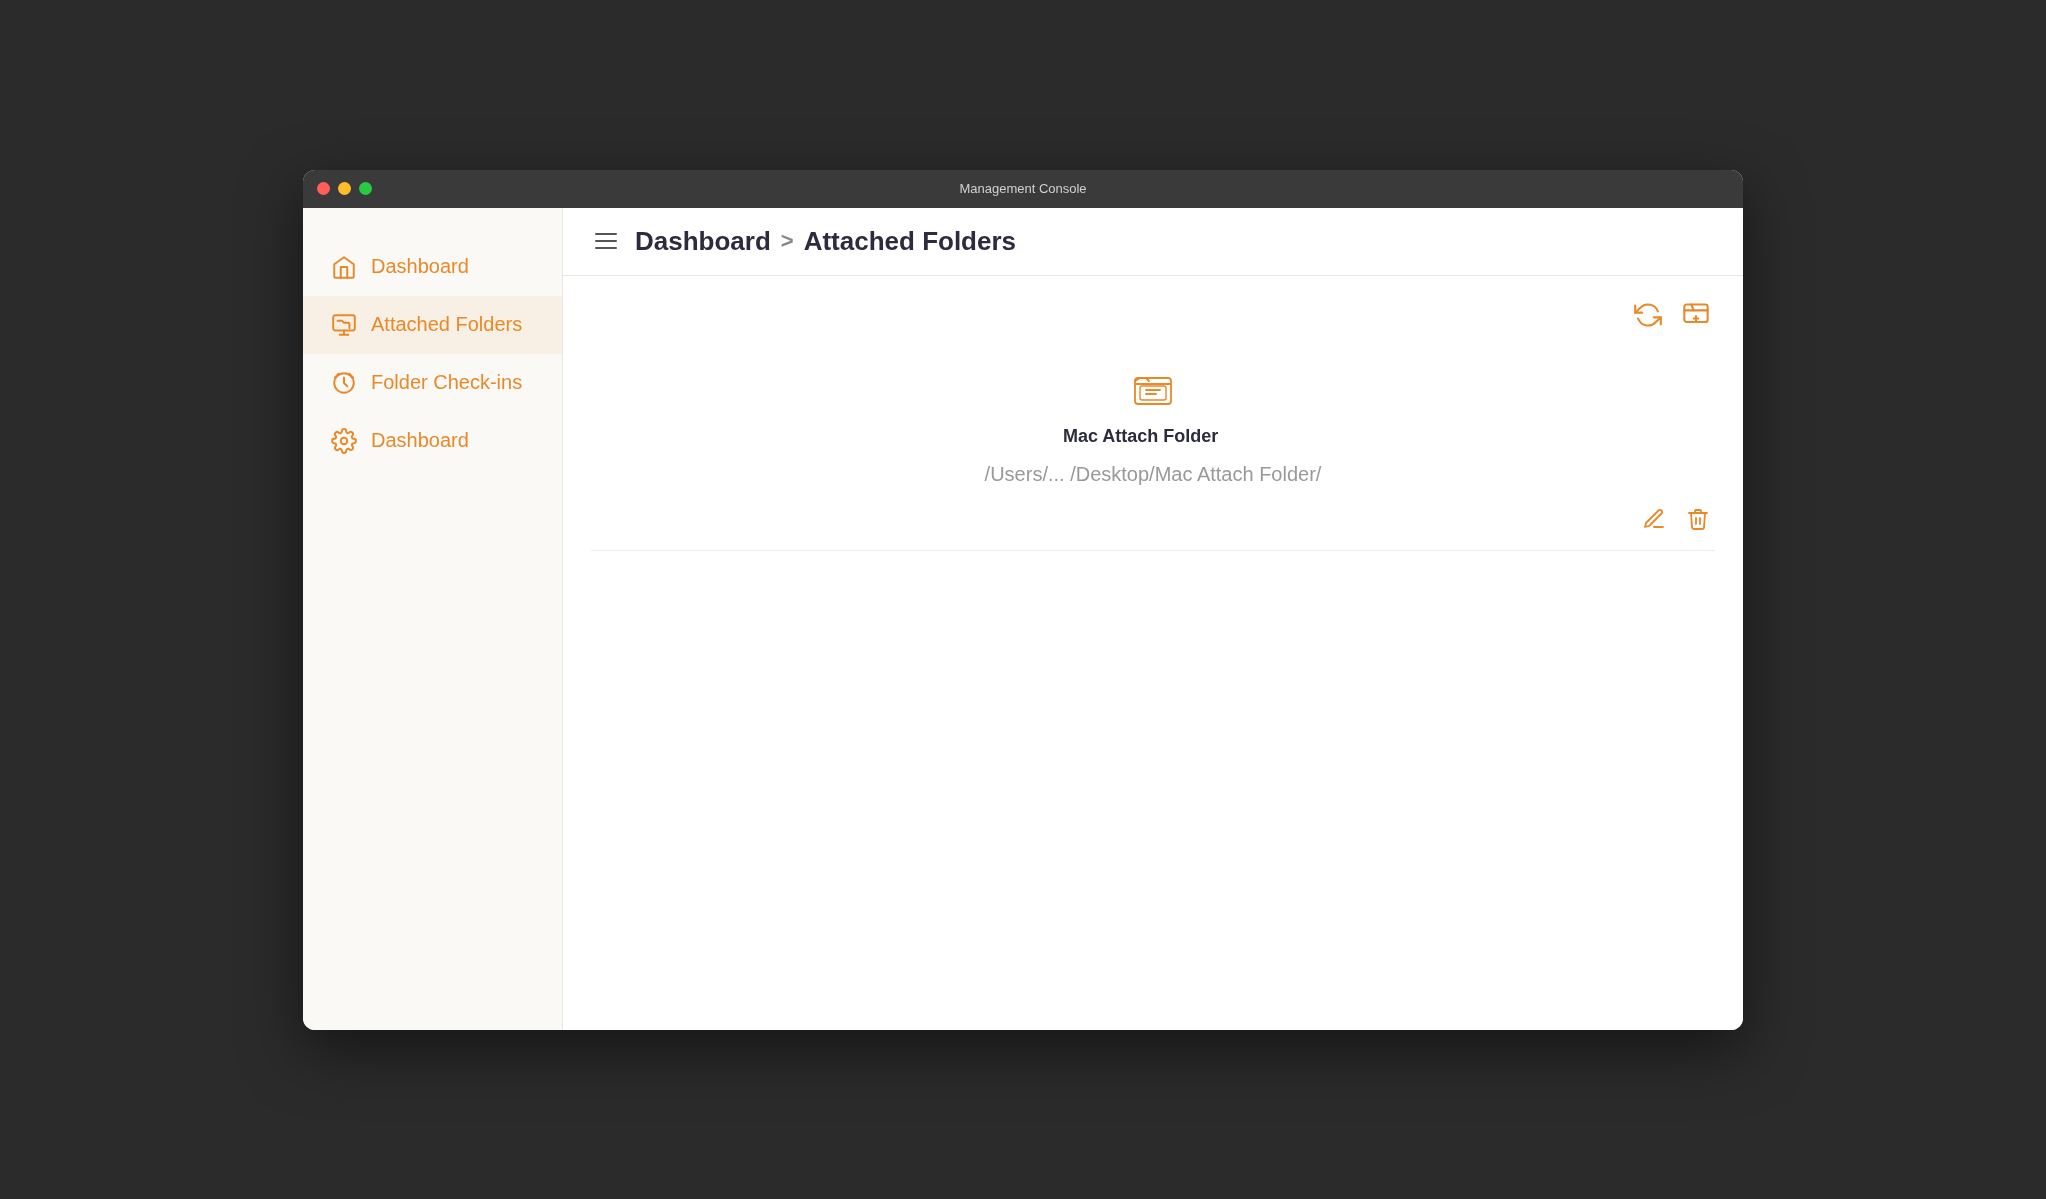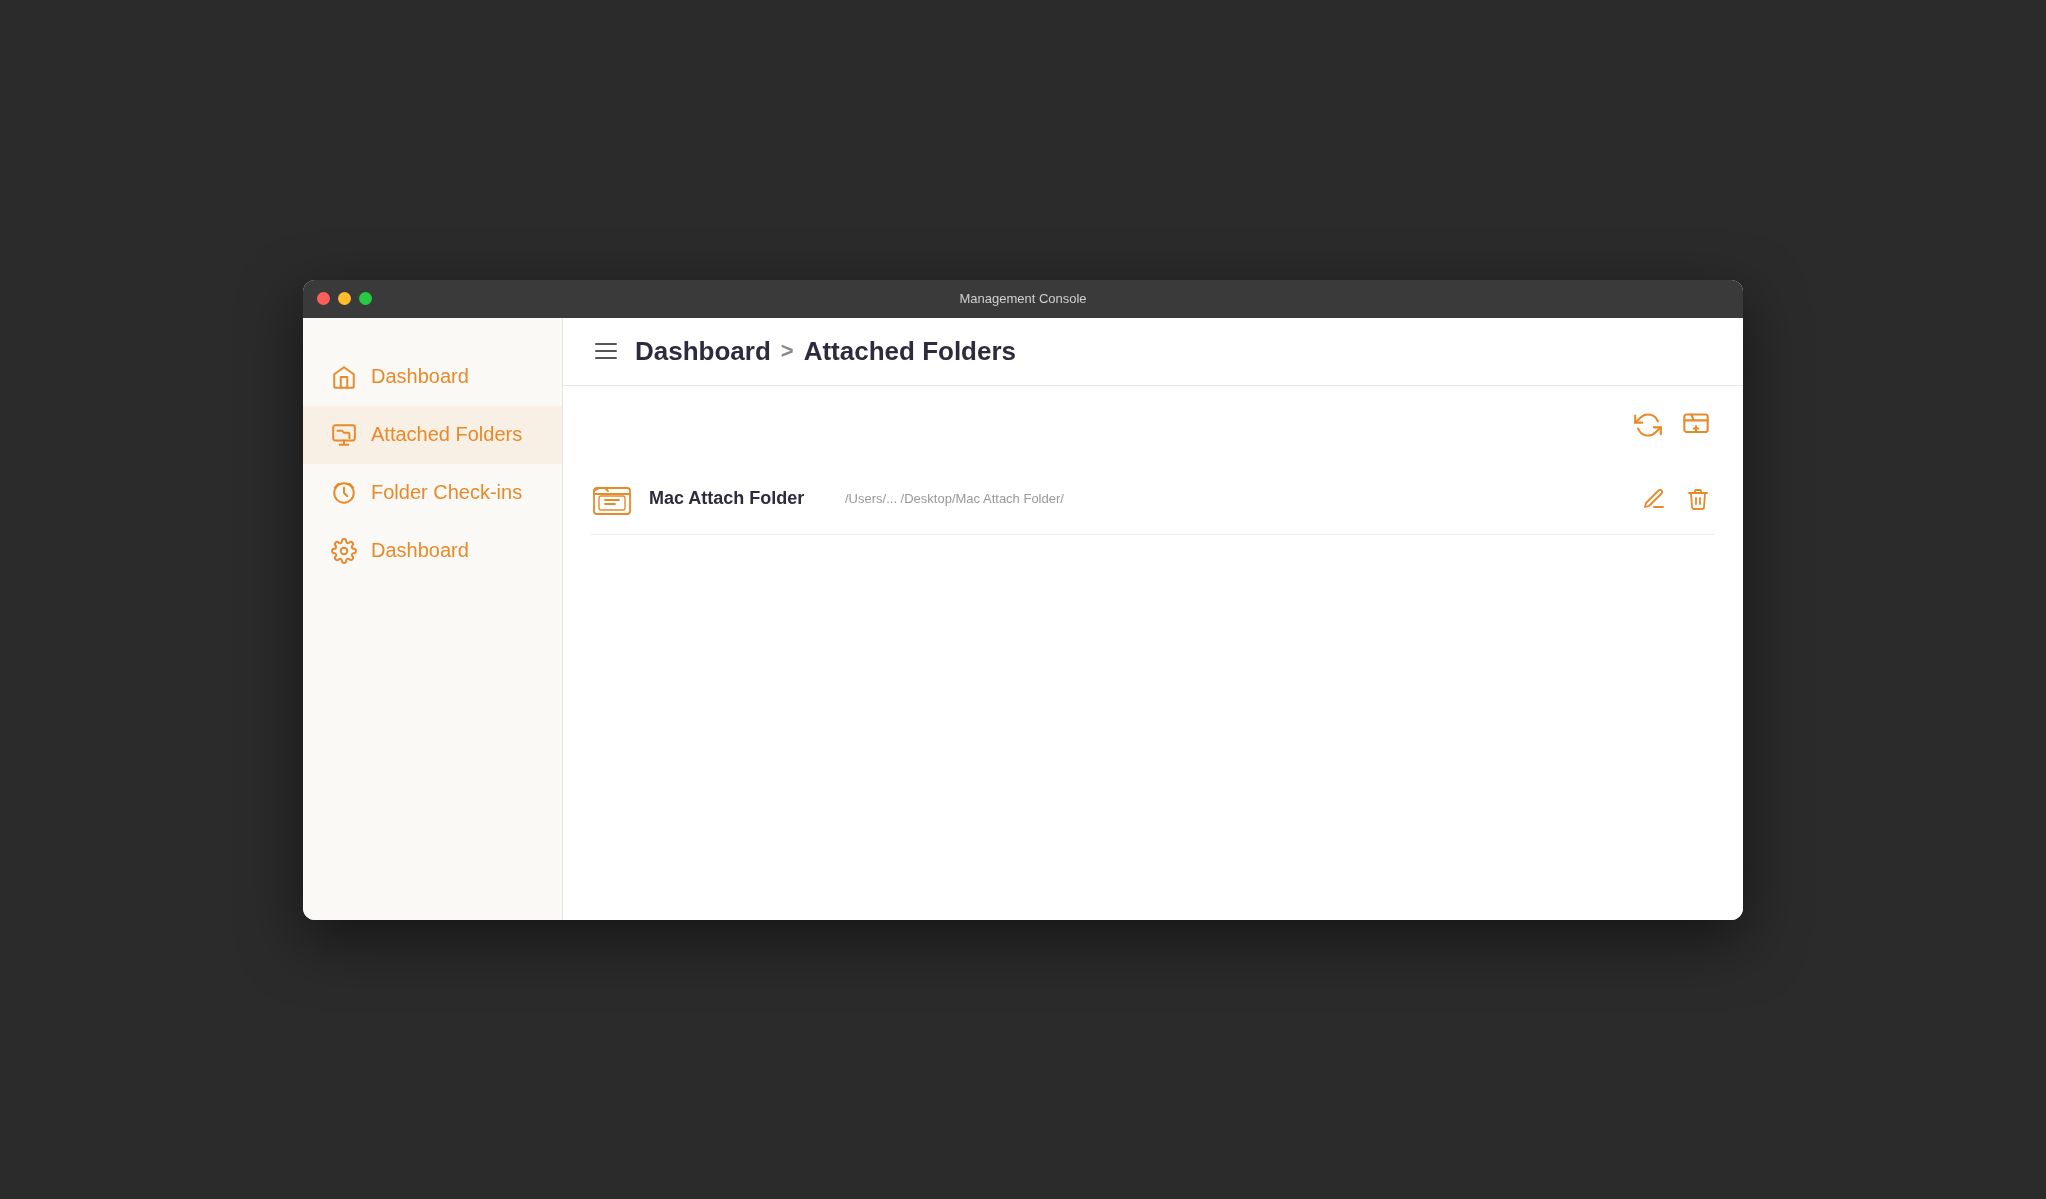--- a/index.html
+++ b/index.html
@@ -9,21 +9,21 @@
       background: #2b2b2b;
       display: flex;
       justify-content: center;
       align-items: center;
       min-height: 100vh;
       padding: 20px;
     }
 
     .window {
       width: 1440px;
-      height: 640px;
+      height: 860px;
       background: #f5f5f0;
       border-radius: 12px;
       overflow: hidden;
       display: flex;
       flex-direction: column;
       box-shadow: 0 20px 60px rgba(0,0,0,0.5);
     }
 
     .titlebar {
       background: #3a3a3a;
@@ -190,41 +190,42 @@
       width: 28px;
       height: 28px;
     }
 
     .folder-row {
       display: flex;
       align-items: center;
       padding: 14px 0;
       border-bottom: 1px solid #f0ede8;
       gap: 16px;
+      flex-direction: column;
     }
 
     .folder-icon-wrap {
       width: 42px;
       height: 42px;
       flex-shrink: 0;
       color: #e8892a;
       display: flex;
       align-items: center;
       justify-content: center;
     }
 
     .folder-name {
       font-size: 18px;
       font-weight: 600;
       color: #2c2c3e;
       min-width: 180px;
     }
 
     .folder-path {
-      font-size: 13px;
+      font-size: 20px;
       color: #999;
       flex: 1;
     }
 
     .row-actions {
       display: flex;
       gap: 10px;
       align-items: center;
       margin-left: auto;
     }

